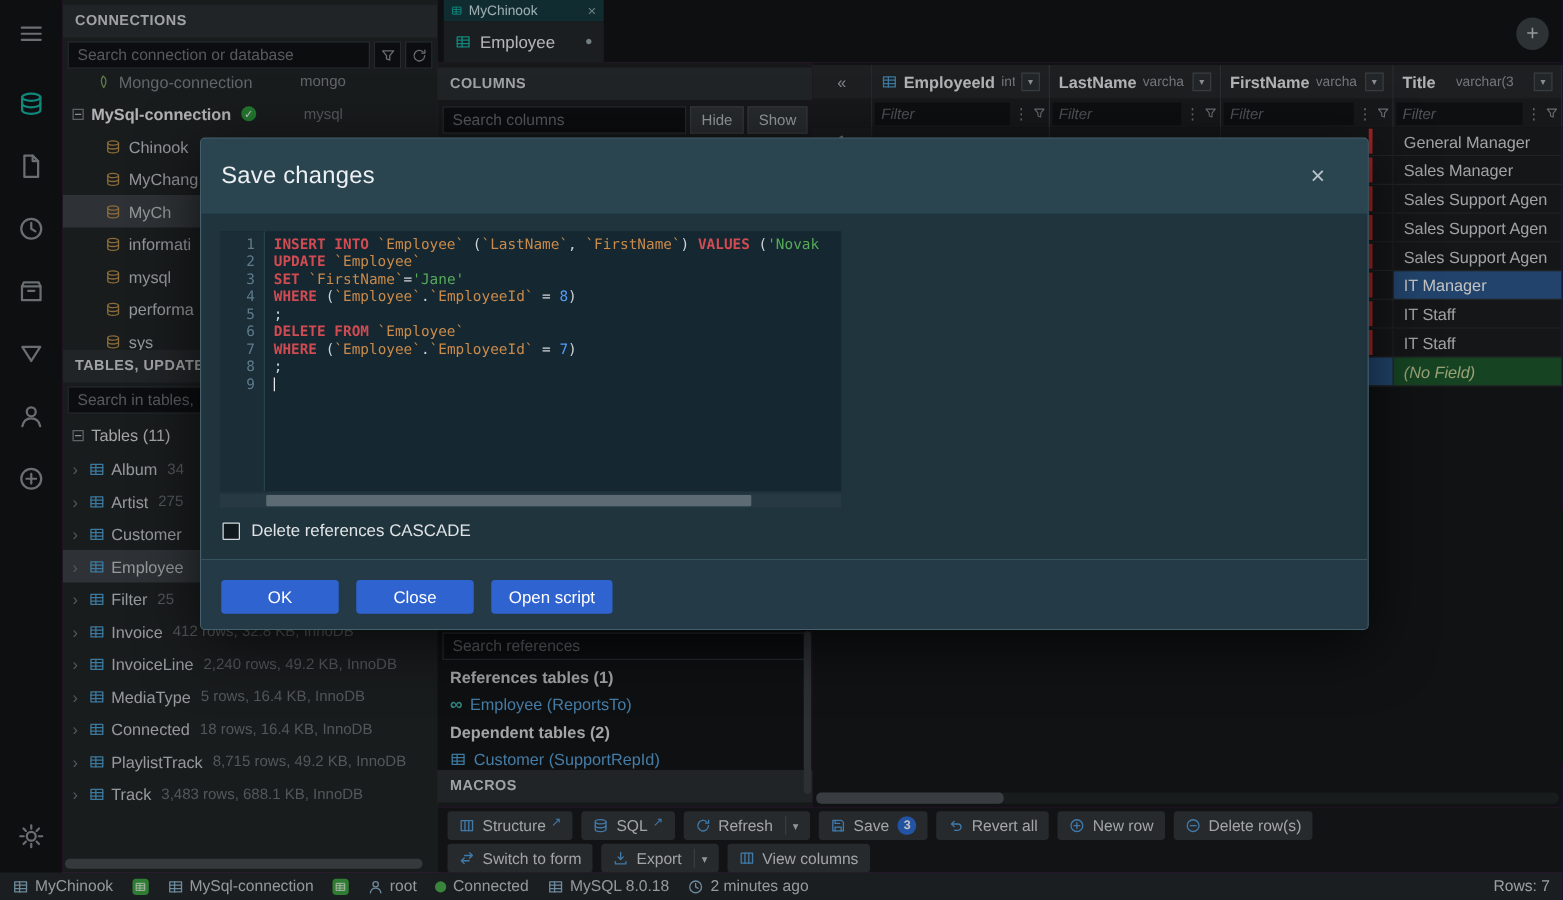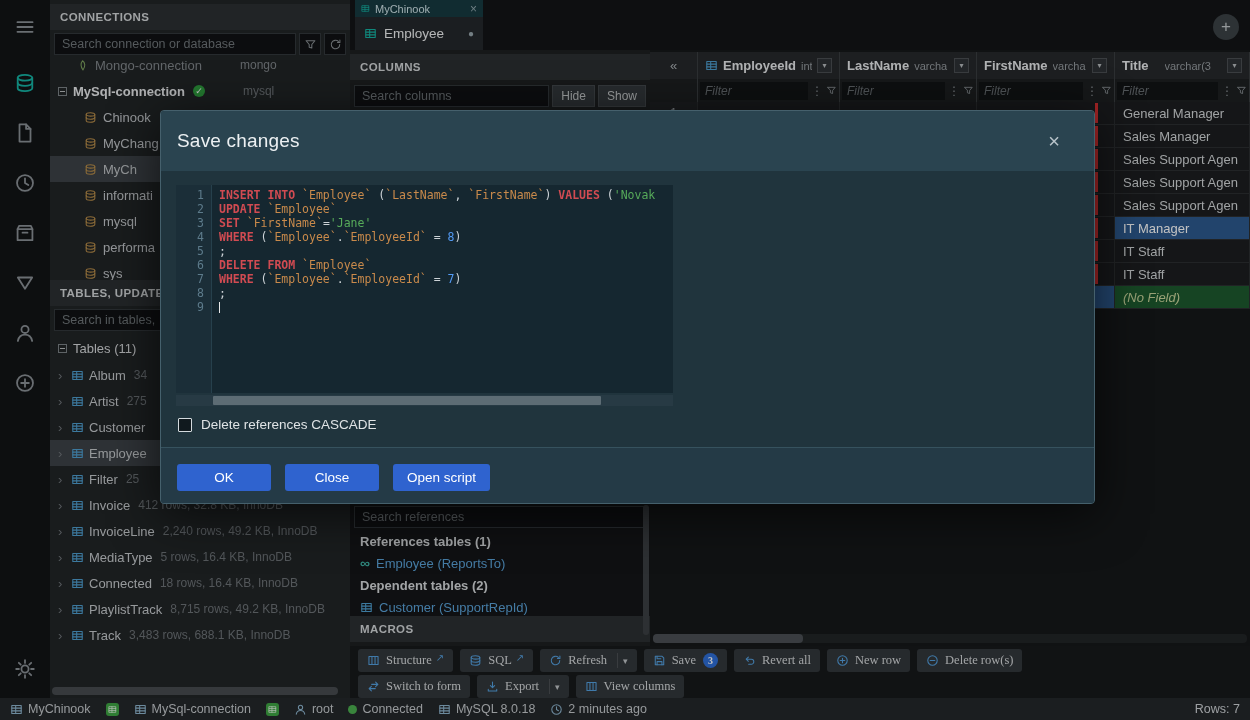--- a/index.html
+++ b/index.html
@@ -72,21 +72,21 @@
   .ref-head{position:absolute;left:10px;height:20px;display:flex;align-items:center;font-size:13px;font-weight:bold;color:#d5d8da;}
   .ref-link{position:absolute;left:10px;height:20px;display:flex;align-items:center;gap:6px;font-size:13px;color:#5ba3d9;cursor:pointer;}
   .inf{color:#3fb3a6;font-size:14px;font-weight:bold;line-height:1;}
   .v-scroll{position:absolute;right:1px;top:455px;width:6px;height:130px;background:#3c4044;border-radius:3px;}
 
   
   .toolbar{position:absolute;left:350px;top:646px;width:900px;height:52px;background:#17191b;}
   .tb-row{position:absolute;left:8px;display:flex;gap:7px;}
   .tb-row.r1{top:3px;}
   .tb-row.r2{top:29px;}
-  .tb-btn{display:inline-flex;align-items:center;gap:6px;height:23px;background:#33383c;border:none;border-radius:3px;color:#d6d9db;font-size:12.5px;padding:0 9px;font-family:Liberation Serif, serif;cursor:pointer;white-space:nowrap;}
+  .tb-btn{display:inline-flex;align-items:center;gap:6px;height:23px;background:#33383c;border:none;border-radius:3px;color:#d6d9db;font-size:12.5px;padding:0 9px;font-family:Liberation Sans, sans-serif;cursor:pointer;white-space:nowrap;}
   .tb-btn .ic{color:#55a1e0;}
   .tb-btn .ic svg{width:13px;height:13px;}
   .badge{width:15px;height:15px;border-radius:50%;background:#2f6fd8;color:#fff;font-size:10px;font-weight:bold;display:flex;align-items:center;justify-content:center;margin-left:1px;}
   .ext{color:#55a1e0;font-size:10px;margin-left:-2px;transform:translateY(-3px);}
   .tb-sep{width:1px;height:15px;background:#4b5054;margin:0 -1px 0 4px;}
   .dd{color:#c0c4c7;font-size:9px;}
 
   
   .grid{position:absolute;left:650px;top:50px;width:600px;height:596px;background:#161819;}
   .g-head{position:absolute;left:0;top:2px;height:27px;display:flex;width:600px;}

